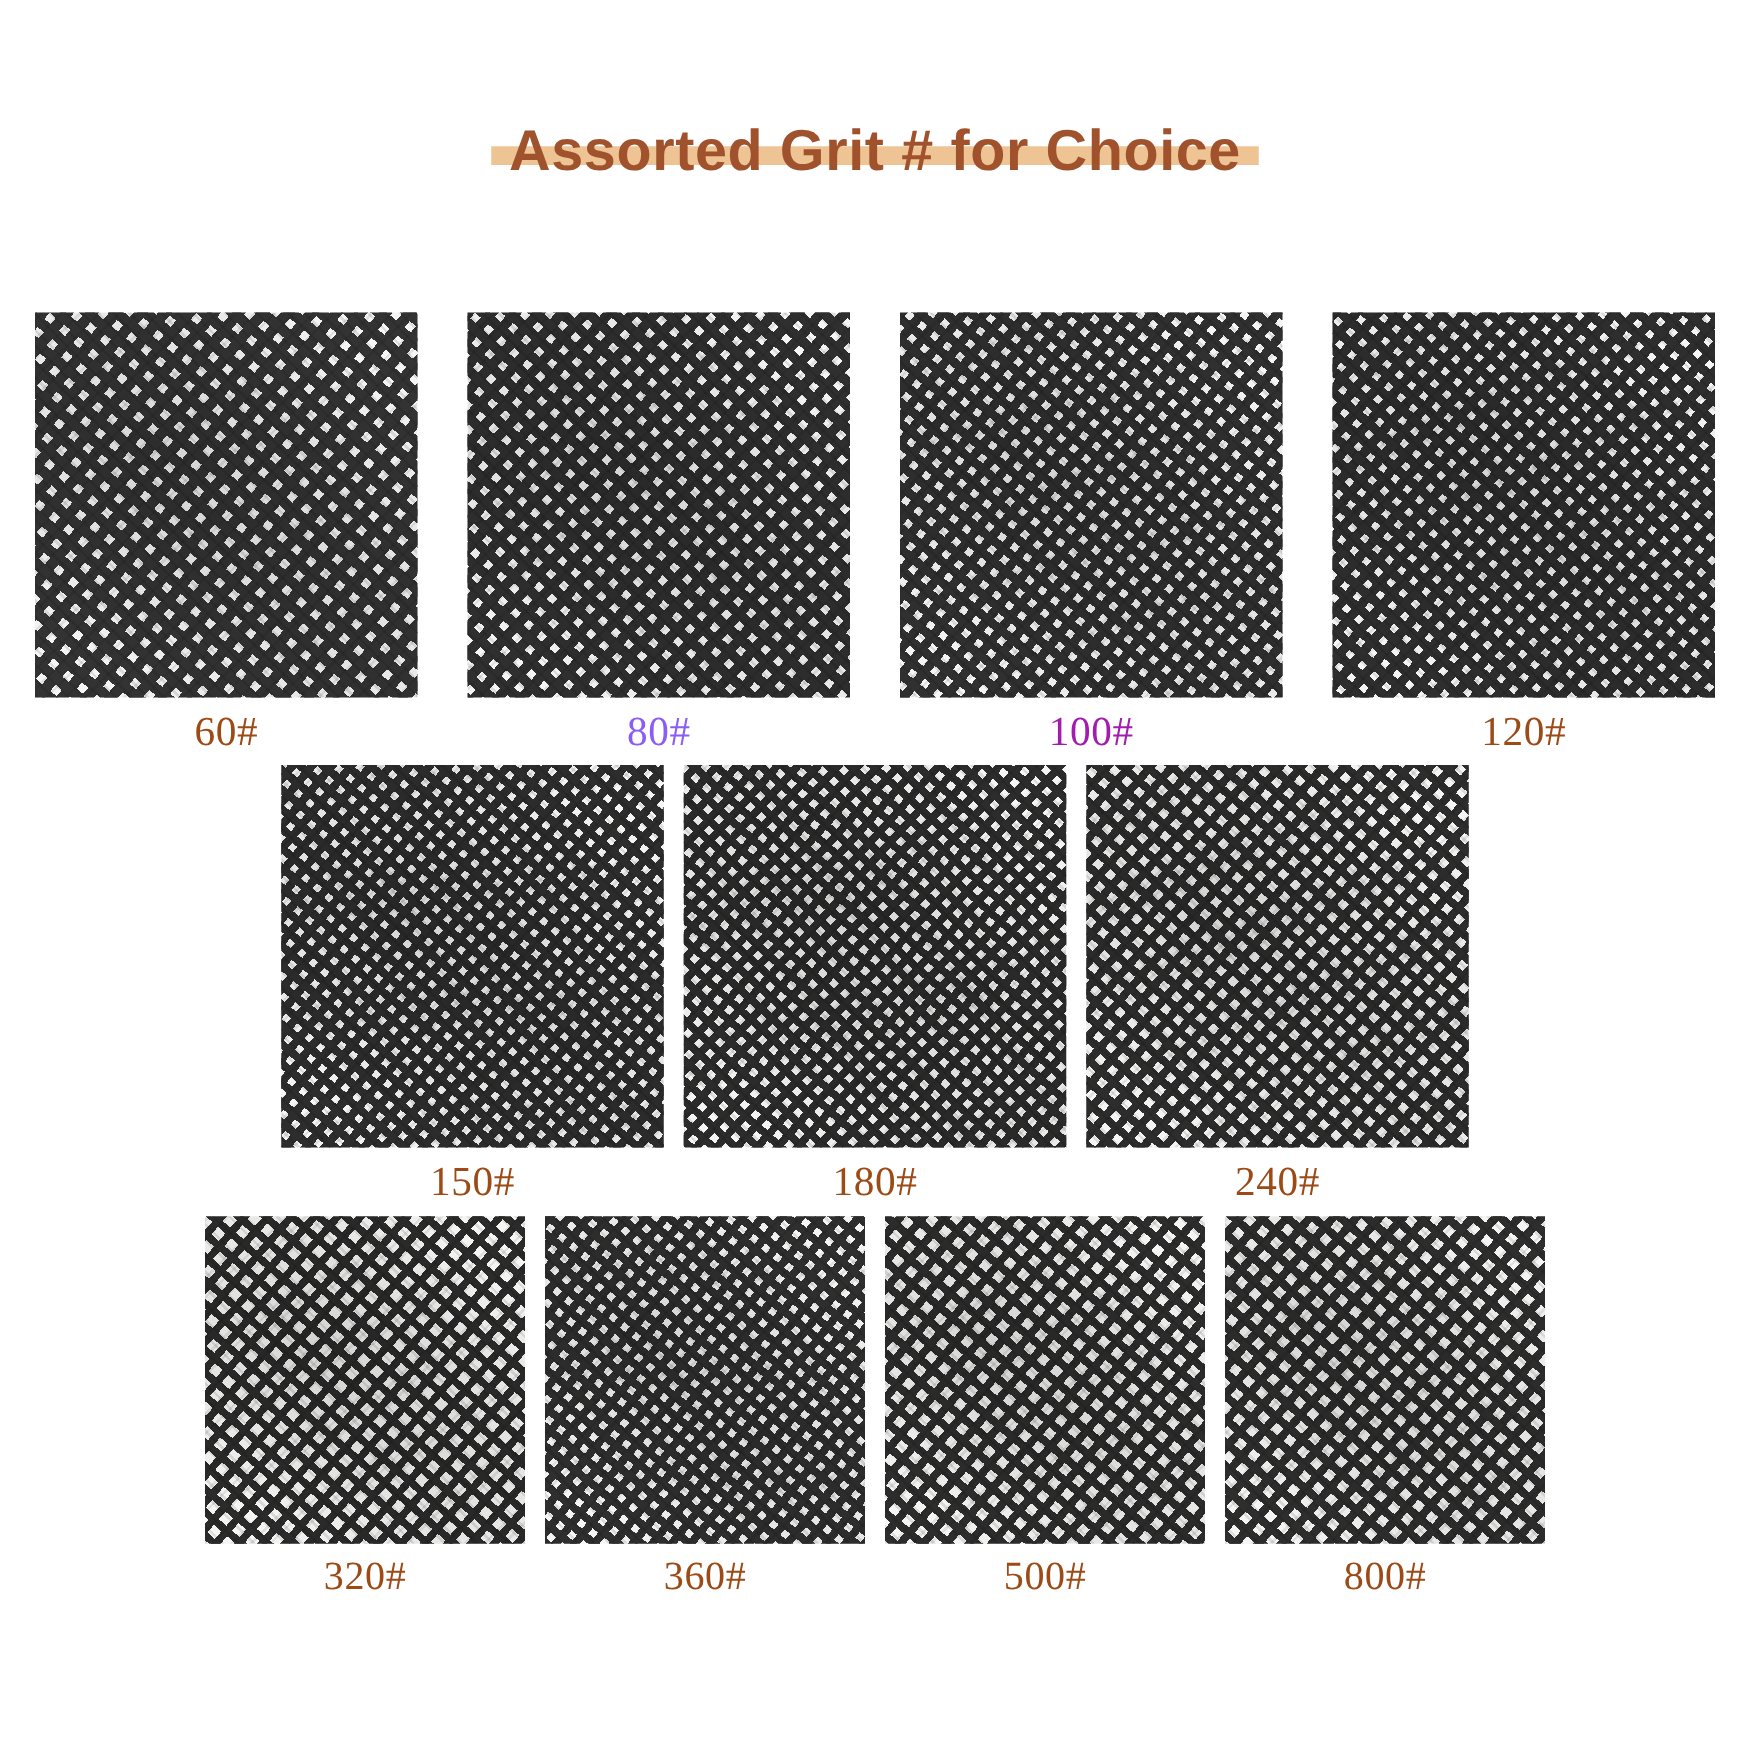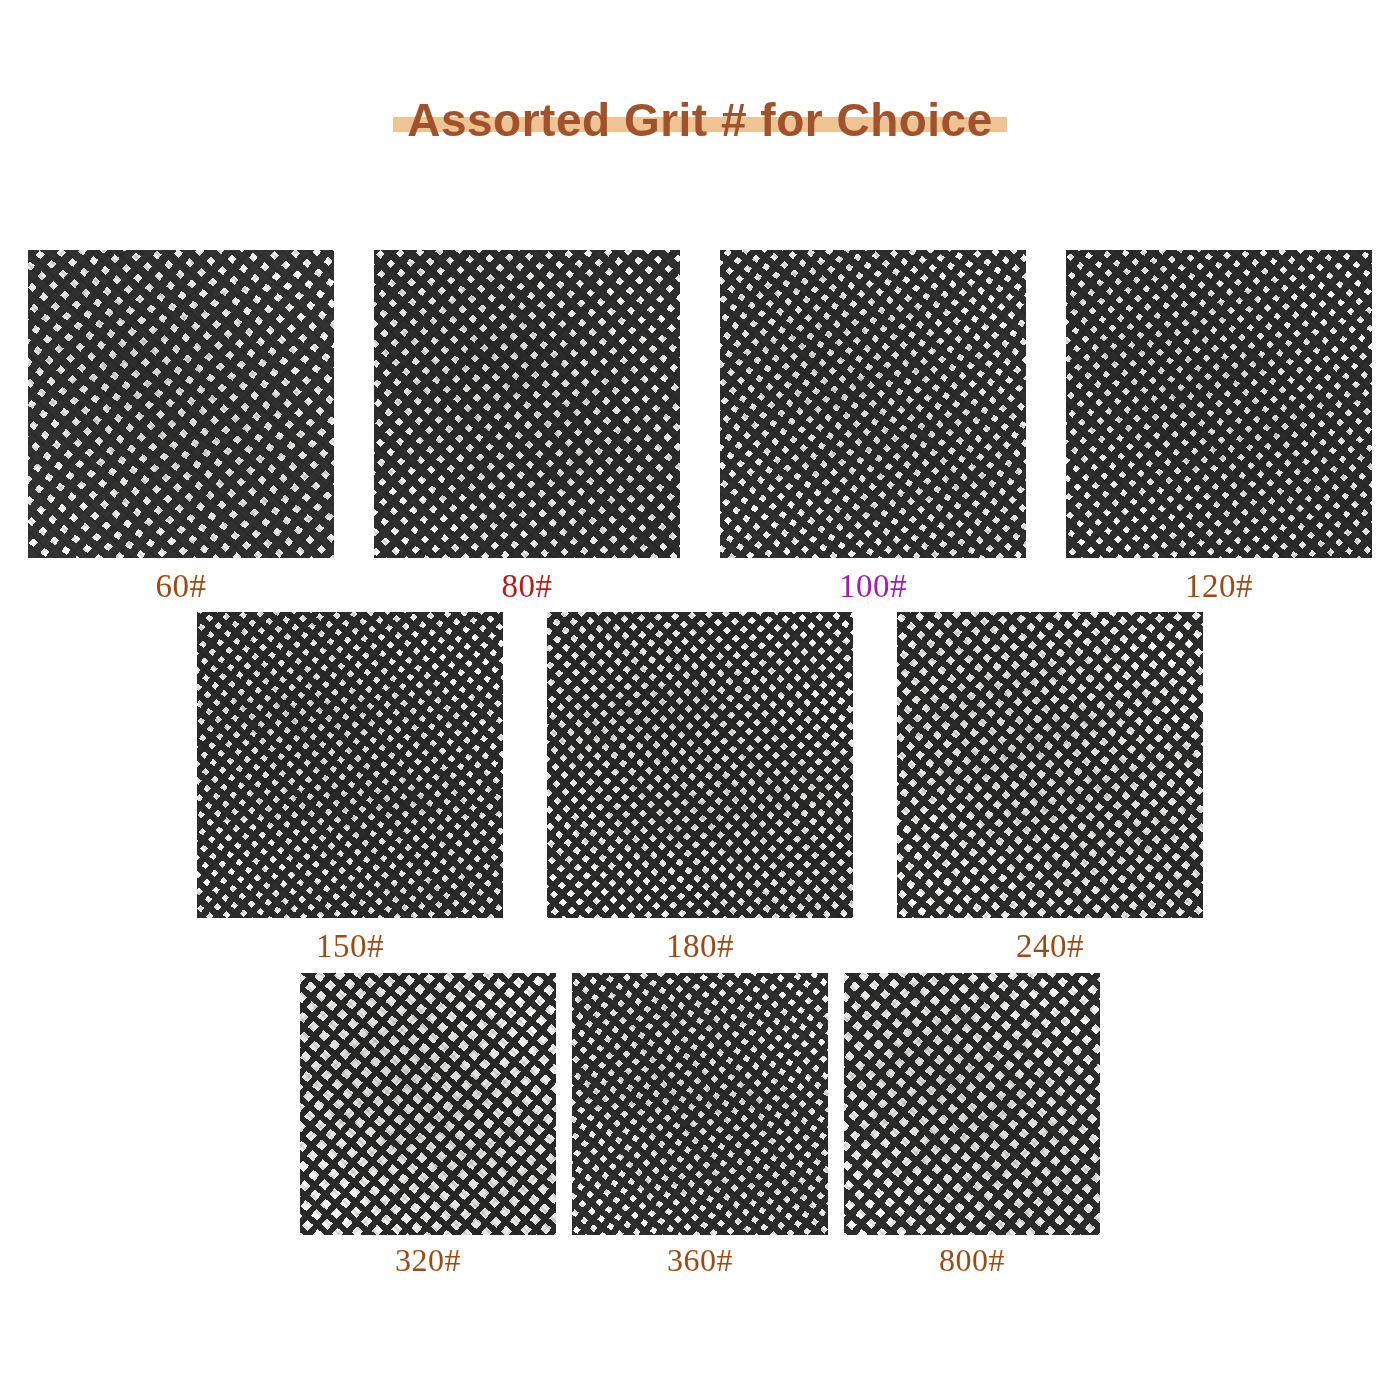--- a/index.html
+++ b/index.html
@@ -58,21 +58,21 @@
     left: 0;
     top: 250px;
     width: 1400px;
   }
   .row {
     display: flex;
     justify-content: center;
     align-items: flex-start;
   }
   .row-1 { gap: 40px; margin-bottom: 8px; }
-  .row-2 { gap: 44px; margin-bottom: 8px; }
+  .row-2 { gap: 16px; margin-bottom: 8px; }
   .row-3 { gap: 16px; }
 
   .cell {
     display: flex;
     flex-direction: column;
     align-items: center;
   }
 
   .swatch {
     position: relative;
@@ -155,21 +155,21 @@
           <div class="mesh" style="--strand: #333333; --p: 15px; --w: 8.5px; transform: rotate(-5deg);"></div>
           <div class="grain"></div>
         </div>
         <div class="label" style="color: rgb(156, 74, 22);">60#</div>
       </div>
       <div class="cell">
         <div class="swatch" style="background: rgb(245, 245, 243);">
           <div class="mesh" style="--strand: #2f2f2f; --p: 14px; --w: 8px; transform: rotate(-3deg);"></div>
           <div class="grain"></div>
         </div>
-        <div class="label" style="color: #b91c1c;">80#</div>
+        <div class="label" style="color: #8b5cf6;">80#</div>
       </div>
       <div class="cell">
         <div class="swatch" style="background: rgb(245, 245, 243);">
           <div class="mesh" style="--strand: #303030; --p: 13px; --w: 7.2px; transform: rotate(-6deg);"></div>
           <div class="grain"></div>
         </div>
         <div class="label" style="color: #a21caf;">100#</div>
       </div>
       <div class="cell">
         <div class="swatch" style="background: rgb(245, 245, 243);">
@@ -212,19 +212,26 @@
       </div>
       <div class="cell">
         <div class="swatch" style="background: rgb(245, 245, 243);">
           <div class="mesh" style="--strand: #2f2f2f; --p: 12px; --w: 6.4px; transform: rotate(-6deg);"></div>
           <div class="grain"></div>
         </div>
         <div class="label" style="color: rgb(156, 74, 22);">360#</div>
       </div>
       <div class="cell">
         <div class="swatch" style="background: rgb(245, 245, 243);">
+          <div class="mesh" style="--strand: #2d2d2d; --p: 14px; --w: 6.4px; transform: rotate(-5deg);"></div>
+          <div class="grain"></div>
+        </div>
+        <div class="label" style="color: rgb(156, 74, 22);">500#</div>
+      </div>
+      <div class="cell">
+        <div class="swatch" style="background: rgb(245, 245, 243);">
           <div class="mesh" style="--strand: #2e2e2e; --p: 14px; --w: 6.6px; transform: rotate(-4deg);"></div>
           <div class="grain"></div>
         </div>
         <div class="label" style="color: rgb(156, 74, 22);">800#</div>
       </div>
     </div>
 </div>
 
 </body></html>

